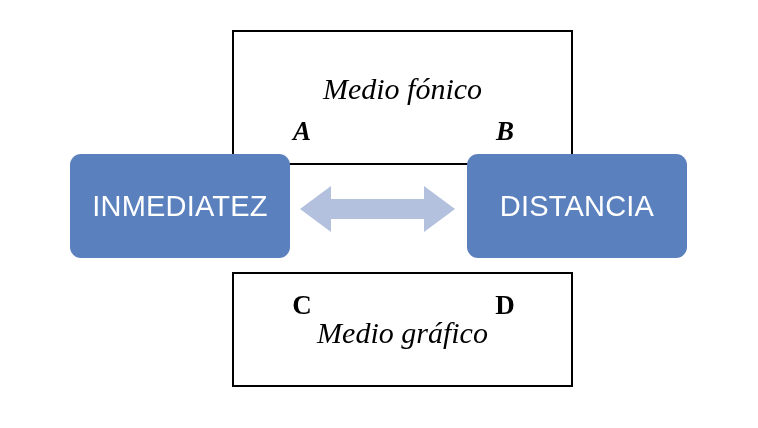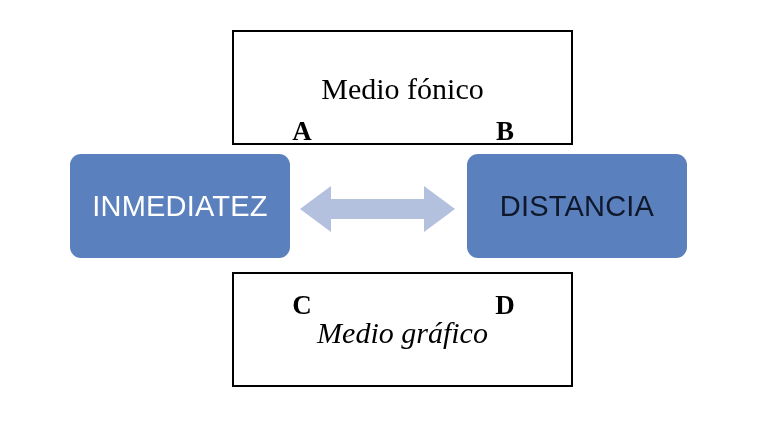--- a/index.html
+++ b/index.html
@@ -19,21 +19,21 @@
   }
 
   
   .medium-box {
     position: absolute;
     box-sizing: border-box;
     border: 2px solid #000000;
     background: #ffffff;
   }
 
-  #box-fonico  { left: 232px; top: 30px;  width: 341px; height: 115px; }
+  #box-fonico  { left: 232px; top: 30px;  width: 341px; height: 135px; font-style: italic; }
   #box-grafico { left: 232px; top: 272px; width: 341px; height: 115px; }
 
   .medium-label {
     position: absolute;
     left: 0;
     width: 100%;
     text-align: center;
     font-family: "Liberation Serif", serif;
     font-size: 30px;
     line-height: 1;
@@ -116,21 +116,21 @@
   <div class="pole-box" id="pole-inmediatez" style="background: rgb(91, 128, 190); color: rgb(255, 255, 255);">
     <span>INMEDIATEZ</span>
   </div>
 
   <div id="arrow-bidirectional">
     <svg viewBox="0 0 155 52" preserveAspectRatio="none">
       <polygon points="0,26 31,3 31,16 124,16 124,3 155,26 124,49 124,36 31,36 31,49" fill="#B3C0DE"></polygon>
     </svg>
   </div>
 
-  <div class="pole-box" id="pole-distancia" style="background: rgb(91, 128, 190); color: #0f172a;">
+  <div class="pole-box" id="pole-distancia" style="background: rgb(91, 128, 190); color: #ffffff;">
     <span>DISTANCIA</span>
   </div>
 
   <div class="medium-box" id="box-grafico" style="border-color: rgb(0, 0, 0);">
 
     <div class="quadrant-letter letter-col-left letter-row-upper">C</div>
 
     <div class="quadrant-letter letter-col-right letter-row-upper">D</div>
 
     <div class="medium-label" id="label-grafico">Medio gráfico</div>

